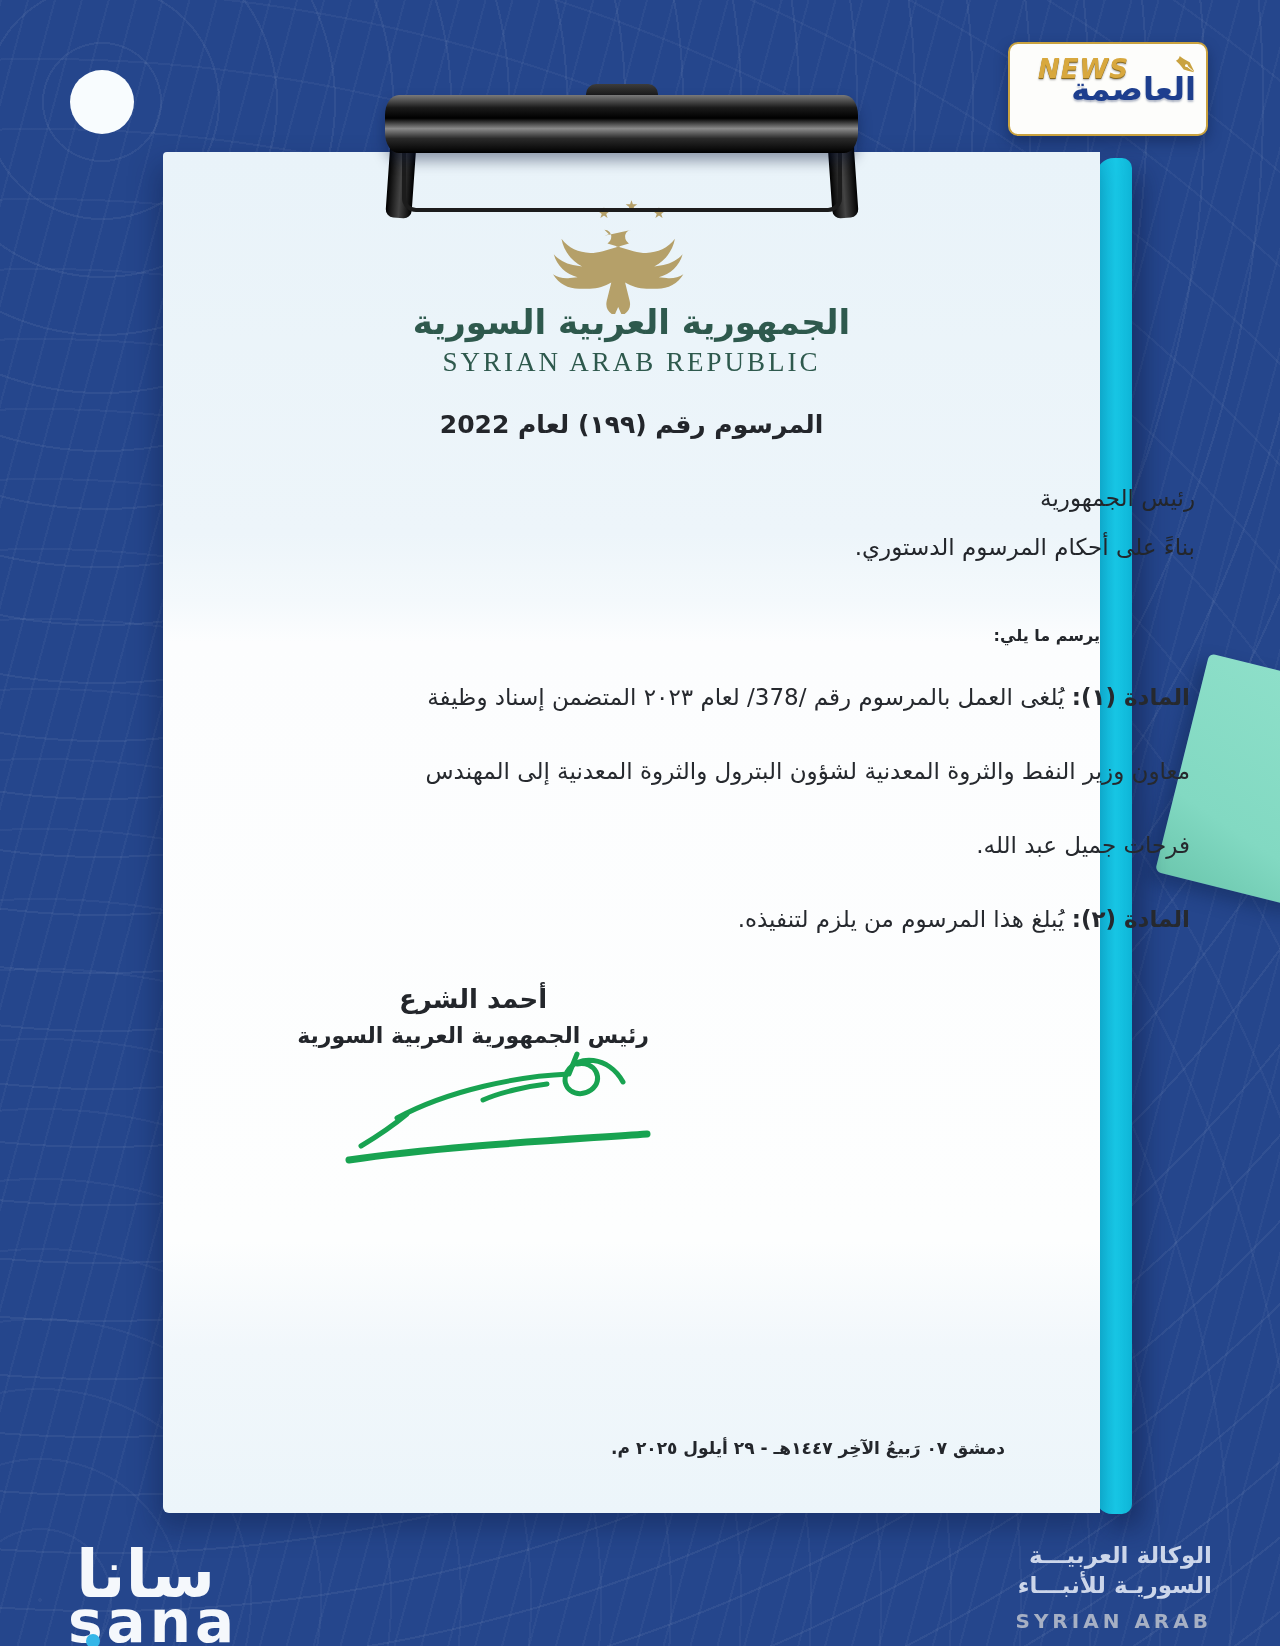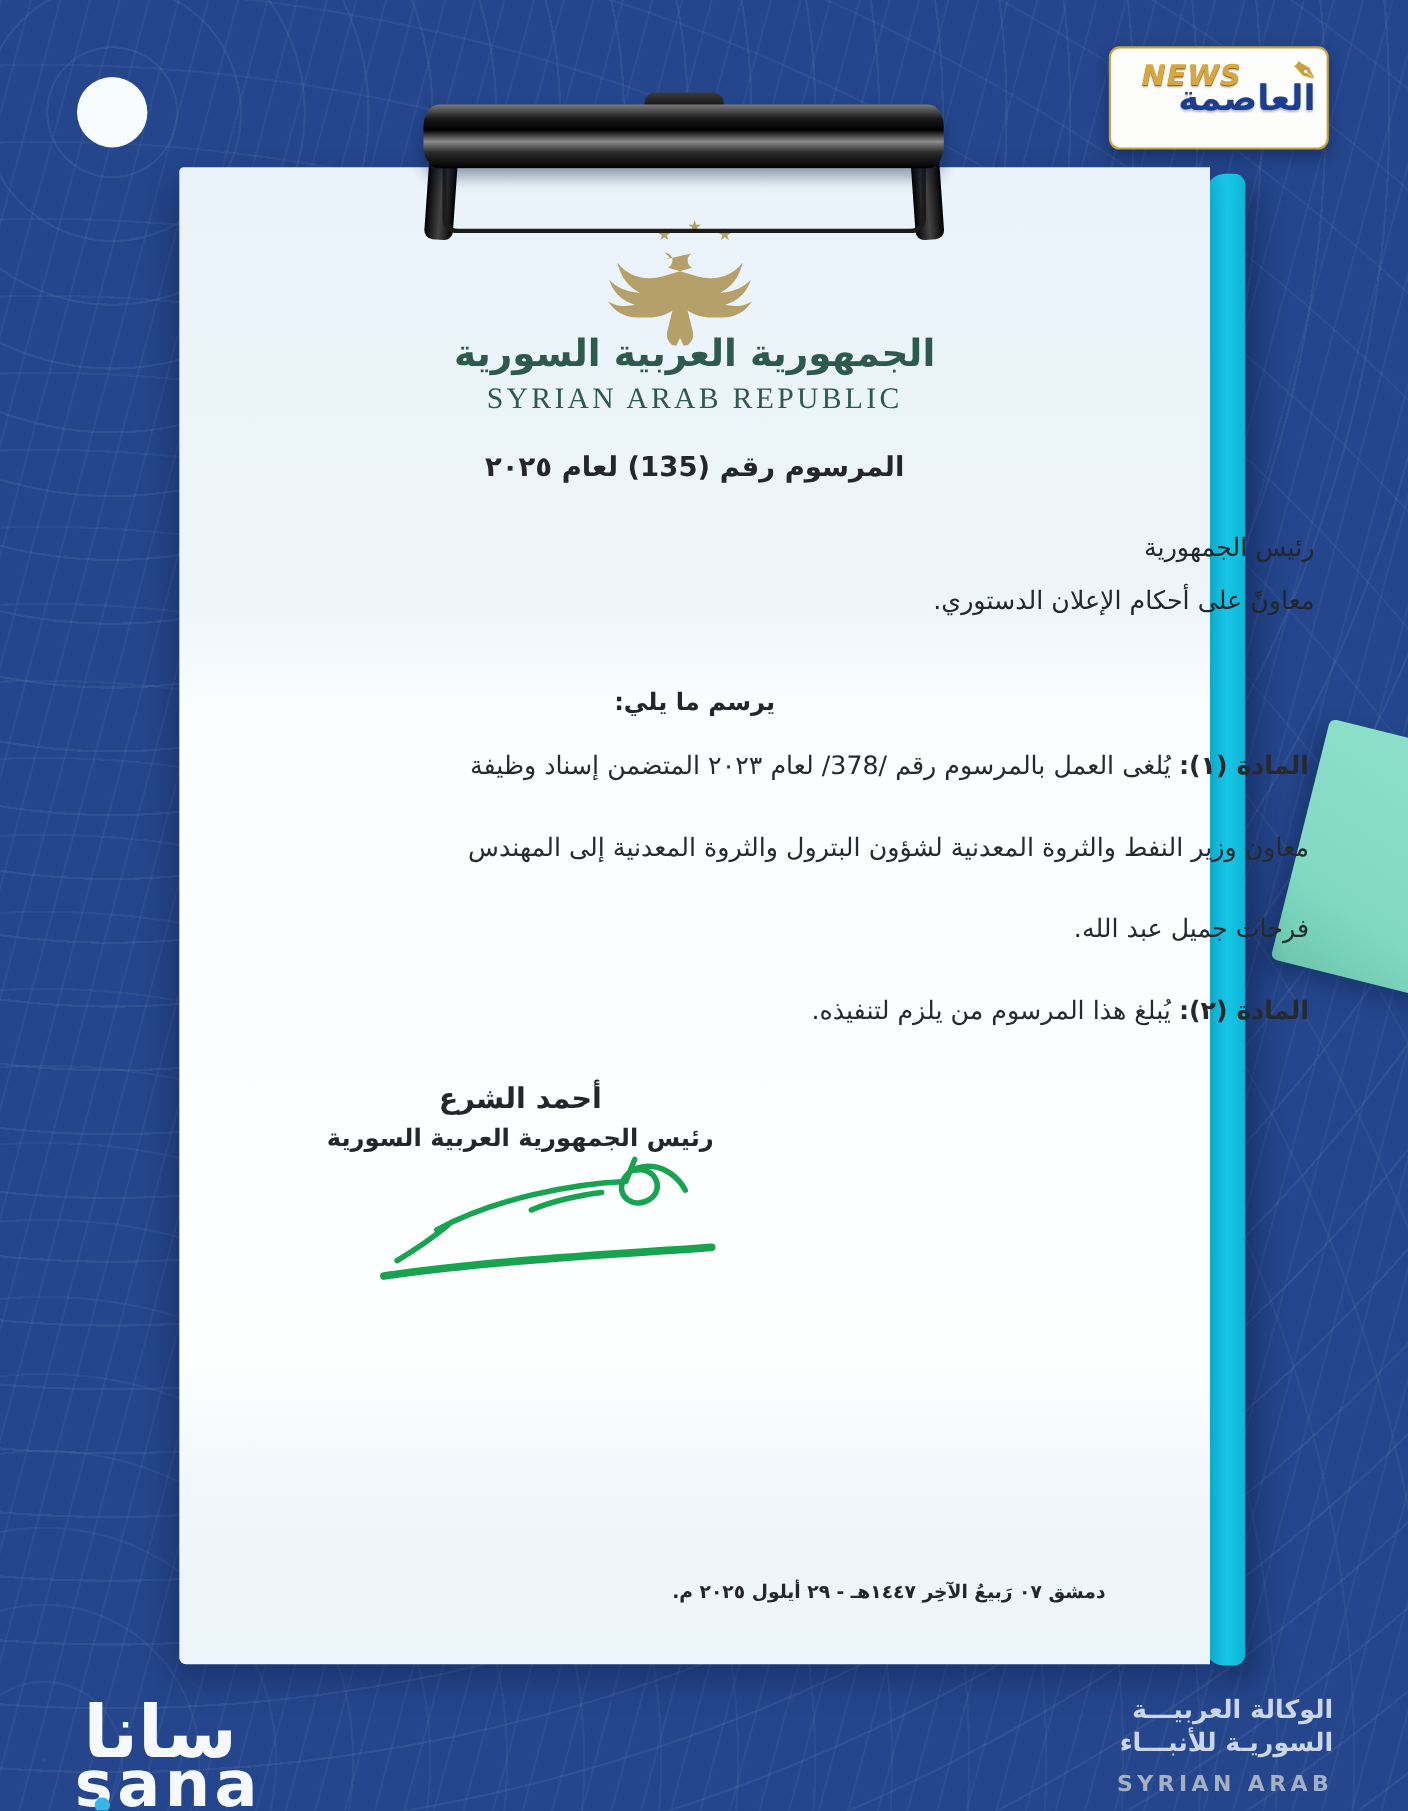--- a/index.html
+++ b/index.html
@@ -61,21 +61,21 @@
   .stars span:nth-child(2){ transform:translateY(-7px); }
   .eagle { position:absolute; top:222px; left:0; width:100%; text-align:center; }
 
   .header-ar { position:absolute; top:300px; width:100%; text-align:center; color:#2e594d; font-size:34px; font-weight:bold; }
   .header-en { position:absolute; top:345px; width:100%; text-align:center; color:#2e594d; font-size:27px; letter-spacing:3px; font-family:"Liberation Serif", serif; }
 
   .decree-title { position:absolute; top:408px; width:100%; text-align:center; color:#23262b; font-size:25px; font-weight:bold; direction:rtl; }
 
   .preamble { position:absolute; top:474px; right:95px; left:95px; direction:rtl; text-align:right; color:#23262b; font-size:23px; font-weight:normal; line-height:49px; }
 
-  .intro { position:absolute; top:626px; width:100%; text-align:center; color:#23262b; font-size:22px; font-weight:bold; direction:rtl; }
+  .intro { position:absolute; top:626px; width:100%; color:#23262b; font-size:16px; font-weight:bold; direction:rtl; }
 
   .articles { position:absolute; top:662px; right:95px; left:90px; direction:rtl; text-align:right; color:#26292e; font-size:23px; line-height:74px; }
   .articles .lbl { font-weight:bold; }
   .article-2 { margin-top:0; }
 
   .sig-block { position:absolute; top:982px; left:100px; width:420px; text-align:center; color:#23262b; direction:rtl; }
   .sig-name { font-size:26px; font-weight:bold; }
   .sig-title { font-size:22px; font-weight:bold; margin-top:9px; }
   .sig-svg { position:absolute; top:1048px; left:170px; }
 
@@ -130,25 +130,25 @@
 
   <div class="eagle paper-abs" style="top:70px">
     <svg width="180" height="92" viewBox="0 0 220 120" xmlns="http://www.w3.org/2000/svg">
       <path fill="#b5a069" d="M110 10 c-5 0 -9 4 -9 9 0 4 2 7 5 9 l-34 10 c-22 6 -42 0 -54 -16 3 16 13 29 27 36 l-12 -2 c-10 -2 -19 -7 -25 -14 4 15 16 26 31 30 l-10 1 c-8 1 -16 -1 -22 -5 7 12 20 19 34 19 l14 0 c10 0 20 -3 28 -8 l-6 24 c-2 9 2 15 10 19 l5 -11 5 11 c8 -4 12 -10 10 -19 l-6 -24 c8 5 18 8 28 8 l14 0 c14 0 27 -7 34 -19 -6 4 -14 6 -22 5 l-10 -1 c15 -4 27 -15 31 -30 -6 7 -15 12 -25 14 l-12 2 c14 -7 24 -20 27 -36 -12 16 -32 22 -54 16 l-34 -10 c3 -2 5 -5 5 -9 0 -5 -4 -9 -9 -9 l6 6 -6 2 z"></path>
     </svg>
   </div>
 
   <div class="header-ar paper-abs" style="top:150px">الجمهورية العربية السورية</div>
   <div class="header-en paper-abs" style="top:195px">SYRIAN ARAB REPUBLIC</div>
 
-  <div class="decree-title paper-abs" style="top:258px">المرسوم رقم (135) لعام ٢٠٢٥</div>
+  <div class="decree-title paper-abs" style="top:258px">المرسوم رقم (١٩٩) لعام 2022</div>
 
   <div class="preamble paper-abs" style="top:322px">
     <div>رئيس الجمهورية</div>
-    <div>معاونً على أحكام الإعلان الدستوري.</div>
+    <div>بناءً على أحكام المرسوم الدستوري.</div>
   </div>
 
   <div class="intro paper-abs" style="top:474px">يرسم ما يلي:</div>
 
   <div class="articles paper-abs" style="top:508px">
     <div><span class="lbl">المادة (١):</span> <span>يُلغى العمل بالمرسوم رقم /378/ لعام ٢٠٢٣ المتضمن إسناد وظيفة</span></div>
     <div>معاون وزير النفط والثروة المعدنية لشؤون البترول والثروة المعدنية إلى المهندس</div>
     <div>فرحات جميل عبد الله.</div>
     <div class="article-2"><span class="lbl">المادة (٢):</span> <span>يُبلغ هذا المرسوم من يلزم لتنفيذه.</span></div>
   </div>

